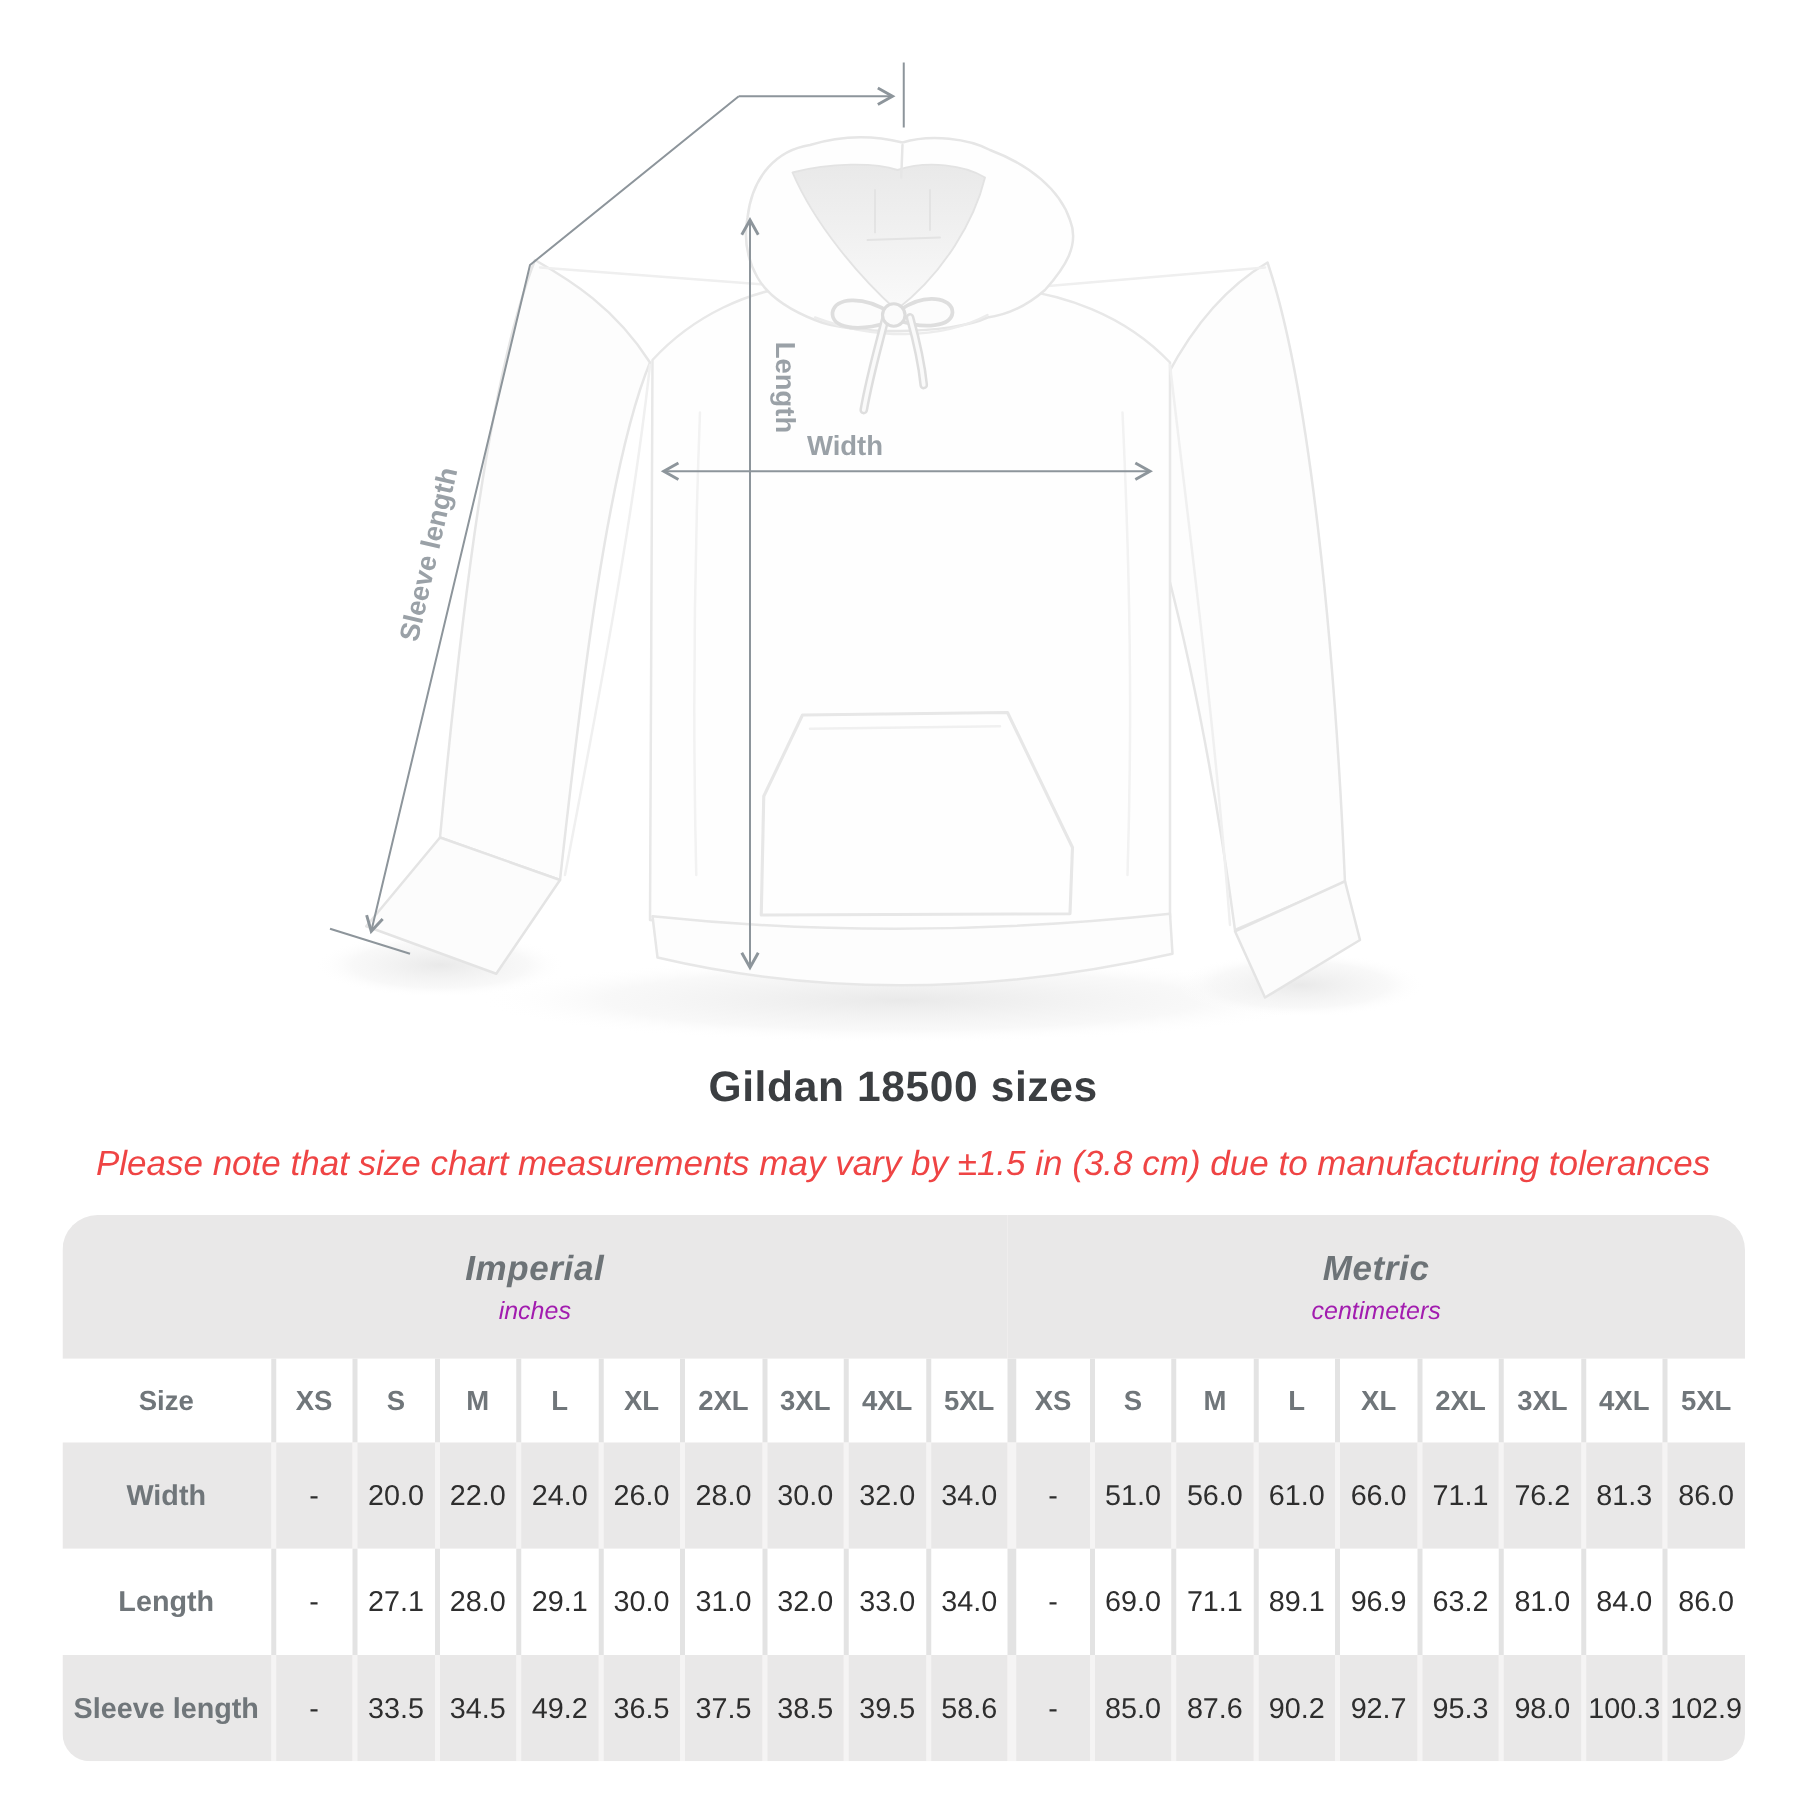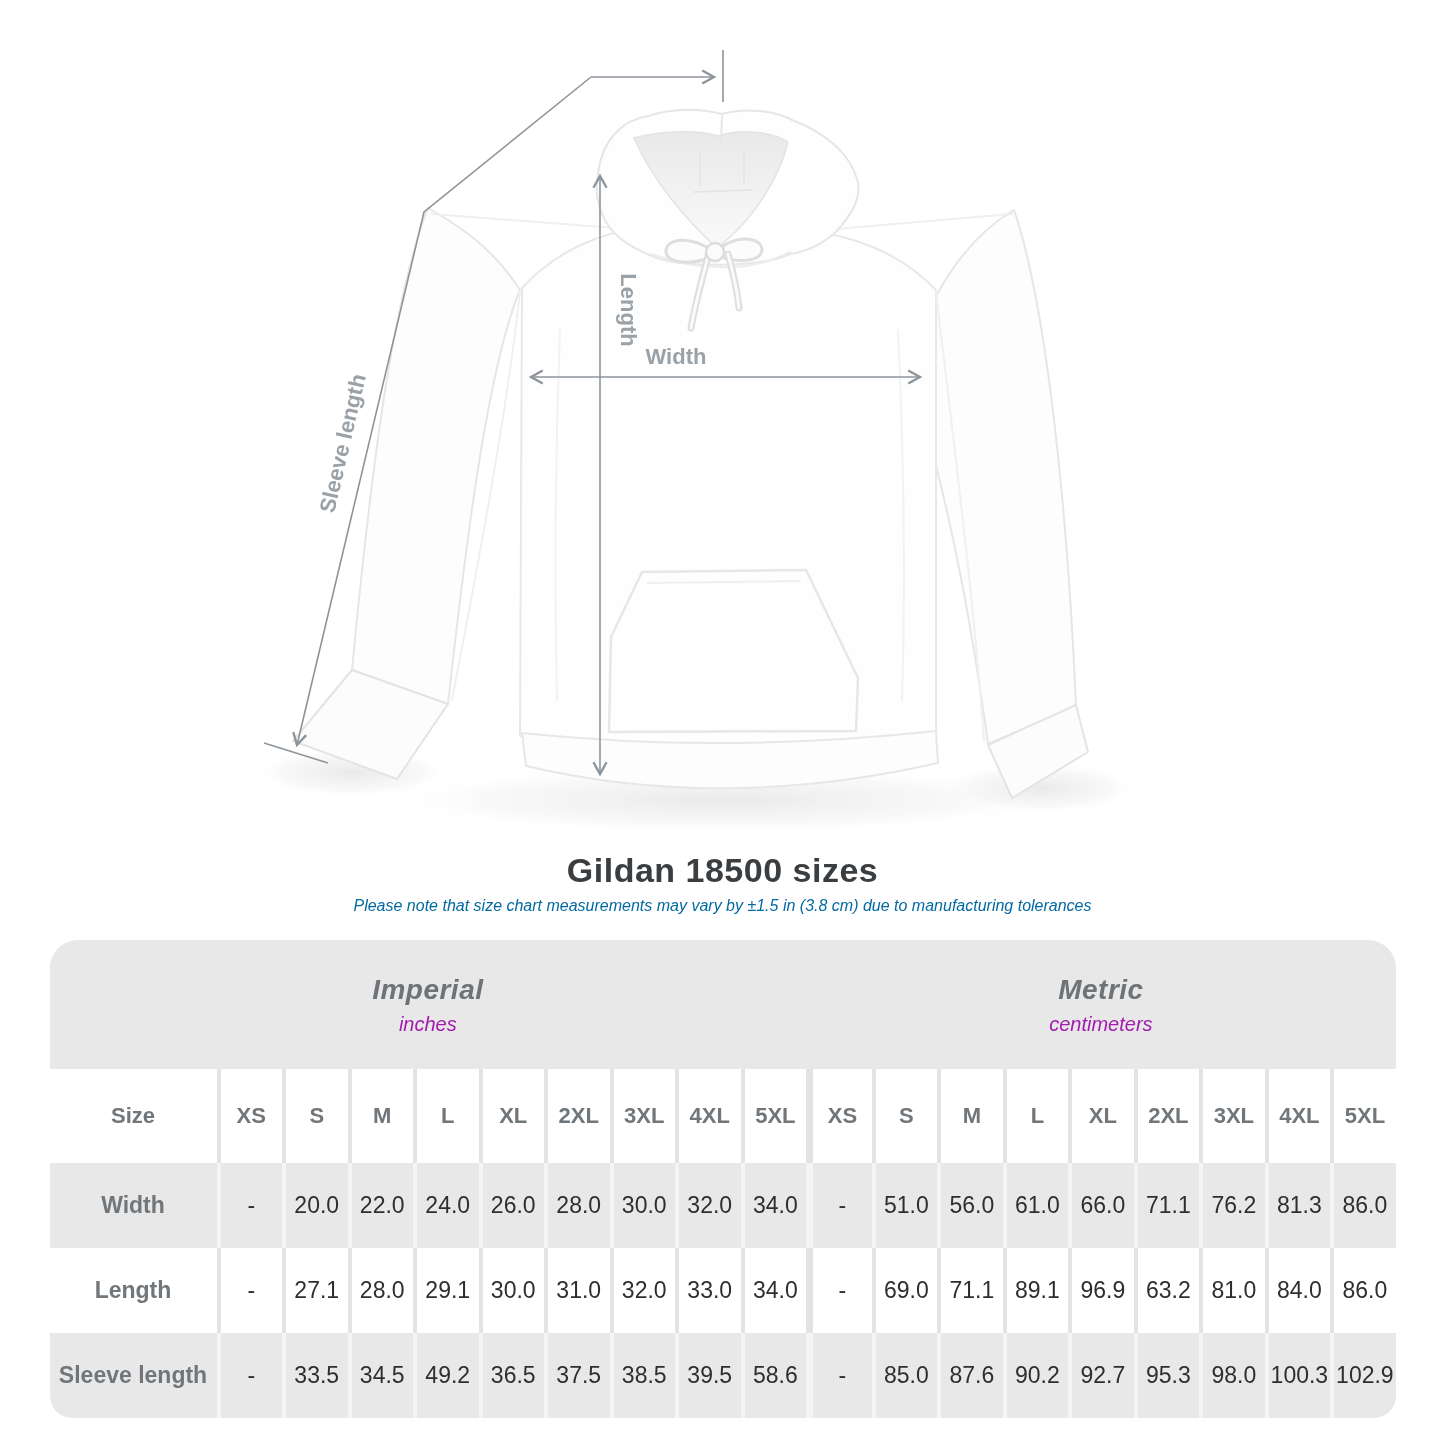--- a/index.html
+++ b/index.html
@@ -12,51 +12,51 @@
   }
   .diagram{position:relative;width:1445px;height:845px;}
   .diagram svg{display:block;}
 
   .title-block{text-align:center;margin-top:6px;}
   .main-title{
     font-size:34px;font-weight:bold;color:#3b3e41;
     margin:0;letter-spacing:0.5px;
   }
   .subtitle{
-    font-size:16px;font-style:italic;color:#0369a1;
-    margin:7px 0 0 0;
+    font-size:28px;font-style:italic;color:#ef4444;
+    margin:25px 0 0 0;
   }
 
   .size-table-wrap{
     width:1346px;margin:25px auto 0 auto;
     border-radius:28px 28px 22px 22px;
     overflow:hidden;
   }
   table.size-table{
     width:100%;border-collapse:separate;border-spacing:0;
     table-layout:fixed;
   }
   col.c-label{width:167px;}
   col.c-size{width:65.5px;}
 
   .band{
-    background:#e9e8e8;height:129px;vertical-align:middle;
+    background:#e9e8e8;height:115px;vertical-align:middle;
     text-align:center;padding:0;
   }
   .unit-name{
     font-size:28px;font-weight:bold;font-style:italic;color:#6d7377;
     letter-spacing:0.5px;
   }
   .unit-sub{
     font-size:20px;font-style:italic;color:#a21caf;font-weight:normal;
     margin-top:7px;
   }
 
   tr.header-row th{
-    background:#ffffff;height:94px;vertical-align:middle;text-align:center;
+    background:#ffffff;height:67px;vertical-align:middle;text-align:center;
     font-size:22px;font-weight:bold;color:#70767a;
     border-left:4px solid #e3e3e3;padding:0;
   }
   tr.header-row th:first-child{border-left:none;}
 
   tr.data-row th, tr.data-row td{
     height:85px;vertical-align:middle;text-align:center;padding:0;
   }
   tr.data-row th{
     font-size:23px;font-weight:bold;color:#70767a;

